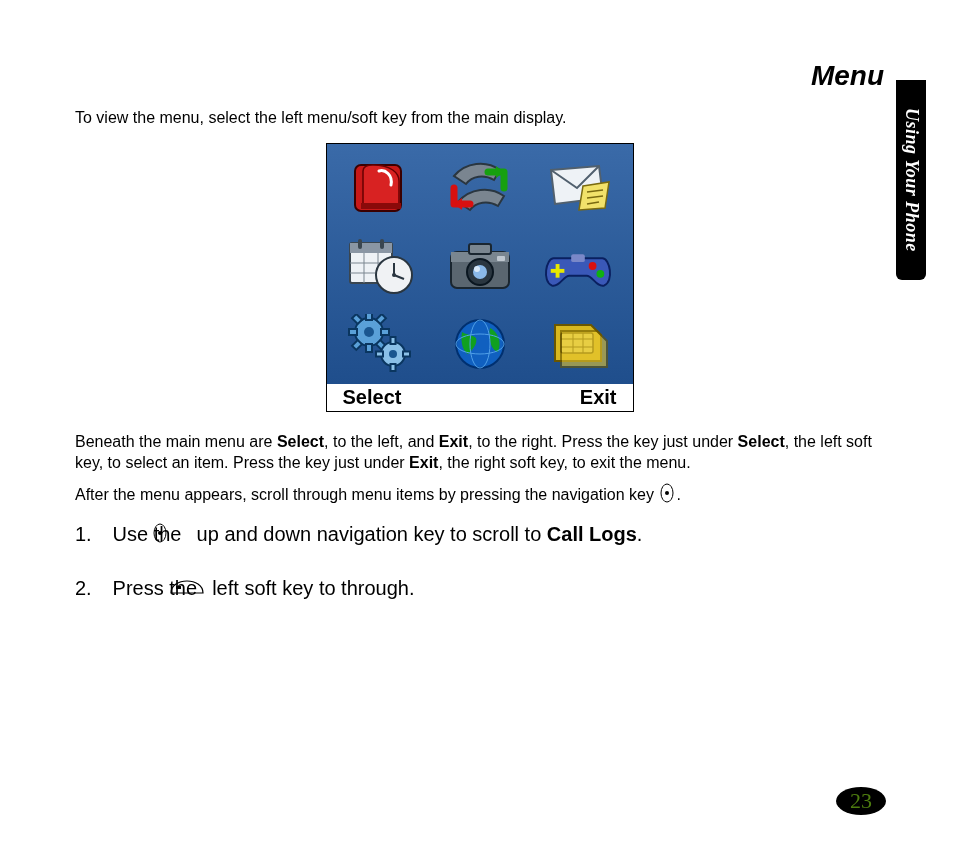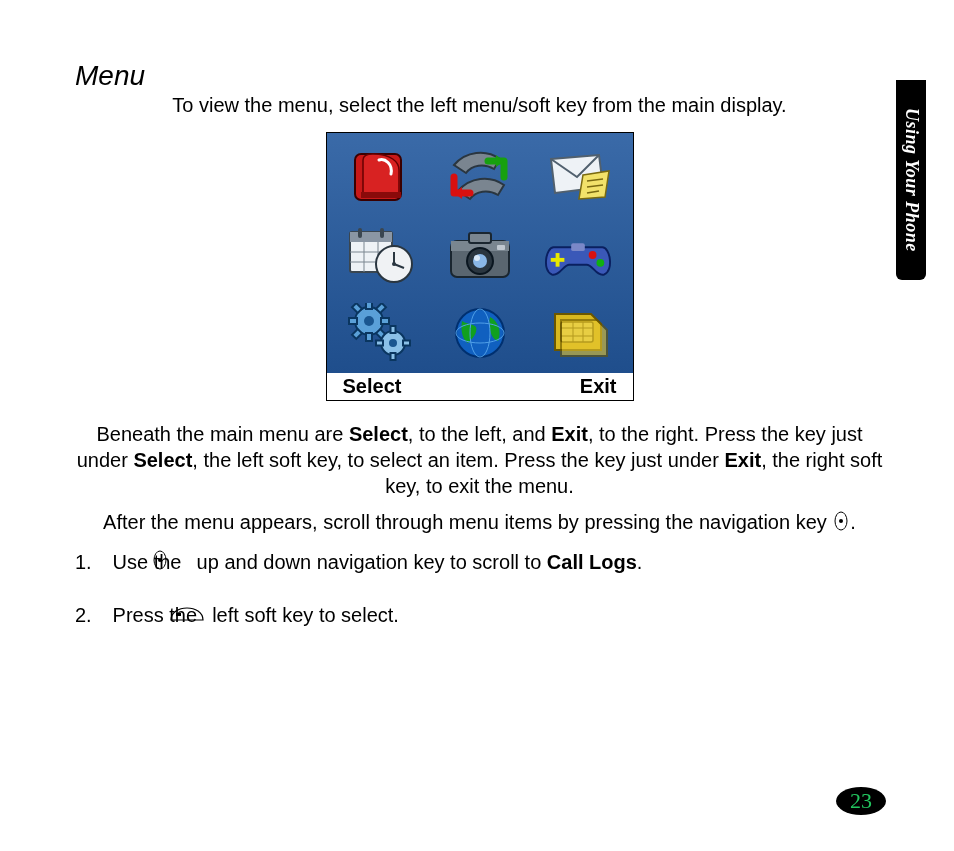--- a/index.html
+++ b/index.html
@@ -10,29 +10,29 @@
     font-family: Arial, Helvetica, sans-serif;
     position: relative;
     color: #000;
   }
   .page {
     padding: 60px 70px 40px 75px;
   }
   .heading {
     font-size: 28px;
     font-style: italic;
-    font-weight: normal;
-    margin-bottom: 0;
+    font-weight: bold;
+    margin-bottom: 16px;
     font-family: Arial, Helvetica, sans-serif;
+    text-align: right;
   }
   .body-text {
-    font-size: 20px;
+    font-size: 16px;
     line-height: 1.3;
     margin-bottom: 10px;
-    text-align: center;
   }
   .body-text b { font-weight: bold; }
   .screenshot-wrap {
     display: flex;
     justify-content: center;
     margin-top: 14px;
     margin-bottom: 20px;
   }
   .screenshot {
     border: 1px solid #000;
@@ -86,21 +86,21 @@
     justify-content:center;
     letter-spacing: 0.5px;
     border-radius: 0 0 6px 6px;
     font-family: "Times New Roman", serif;
   }
   .page-number {
     position: absolute;
     bottom: 36px;
     right: 68px;
     background: #000;
-    color: #22c55e;
+    color: #4d7c0f;
     font-size: 22px;
     font-family: "Times New Roman", serif;
     padding: 1px 14px;
     border-radius: 50% / 50%;
   }
   .inline-icon {
     display:inline-block;
     vertical-align: middle;
     margin: 0 2px;
   }
@@ -284,19 +284,19 @@
       <span>Use the </span><span class="inline-icon"><svg width="14" height="20" viewBox="0 0 14 20">
             <ellipse cx="7" cy="10" rx="6" ry="9" fill="none" stroke="#000" stroke-width="1"></ellipse>
             <circle cx="7" cy="10" r="2" fill="#000"></circle>
           </svg></span><span> up and down navigation key to scroll to </span><b>Call Logs</b><span>.</span>
     </li>
     <li>
       <span class="num">2.</span>
       <span> Press the </span><span class="inline-icon"><svg width="36" height="18" viewBox="0 0 36 18">
             <path d="M2 14 C2 6 10 2 18 2 C26 2 34 6 34 14 Z" fill="none" stroke="#000" stroke-width="1.2"></path>
             <rect x="7" y="7" width="5" height="3" fill="#000"></rect>
-          </svg></span><span> left soft key to select.</span>
+          </svg></span><span> left soft key to through.</span>
     </li>
   </ol>
 
 </div>
 
 <div class="page-number">23</div>
 
 </body></html>

